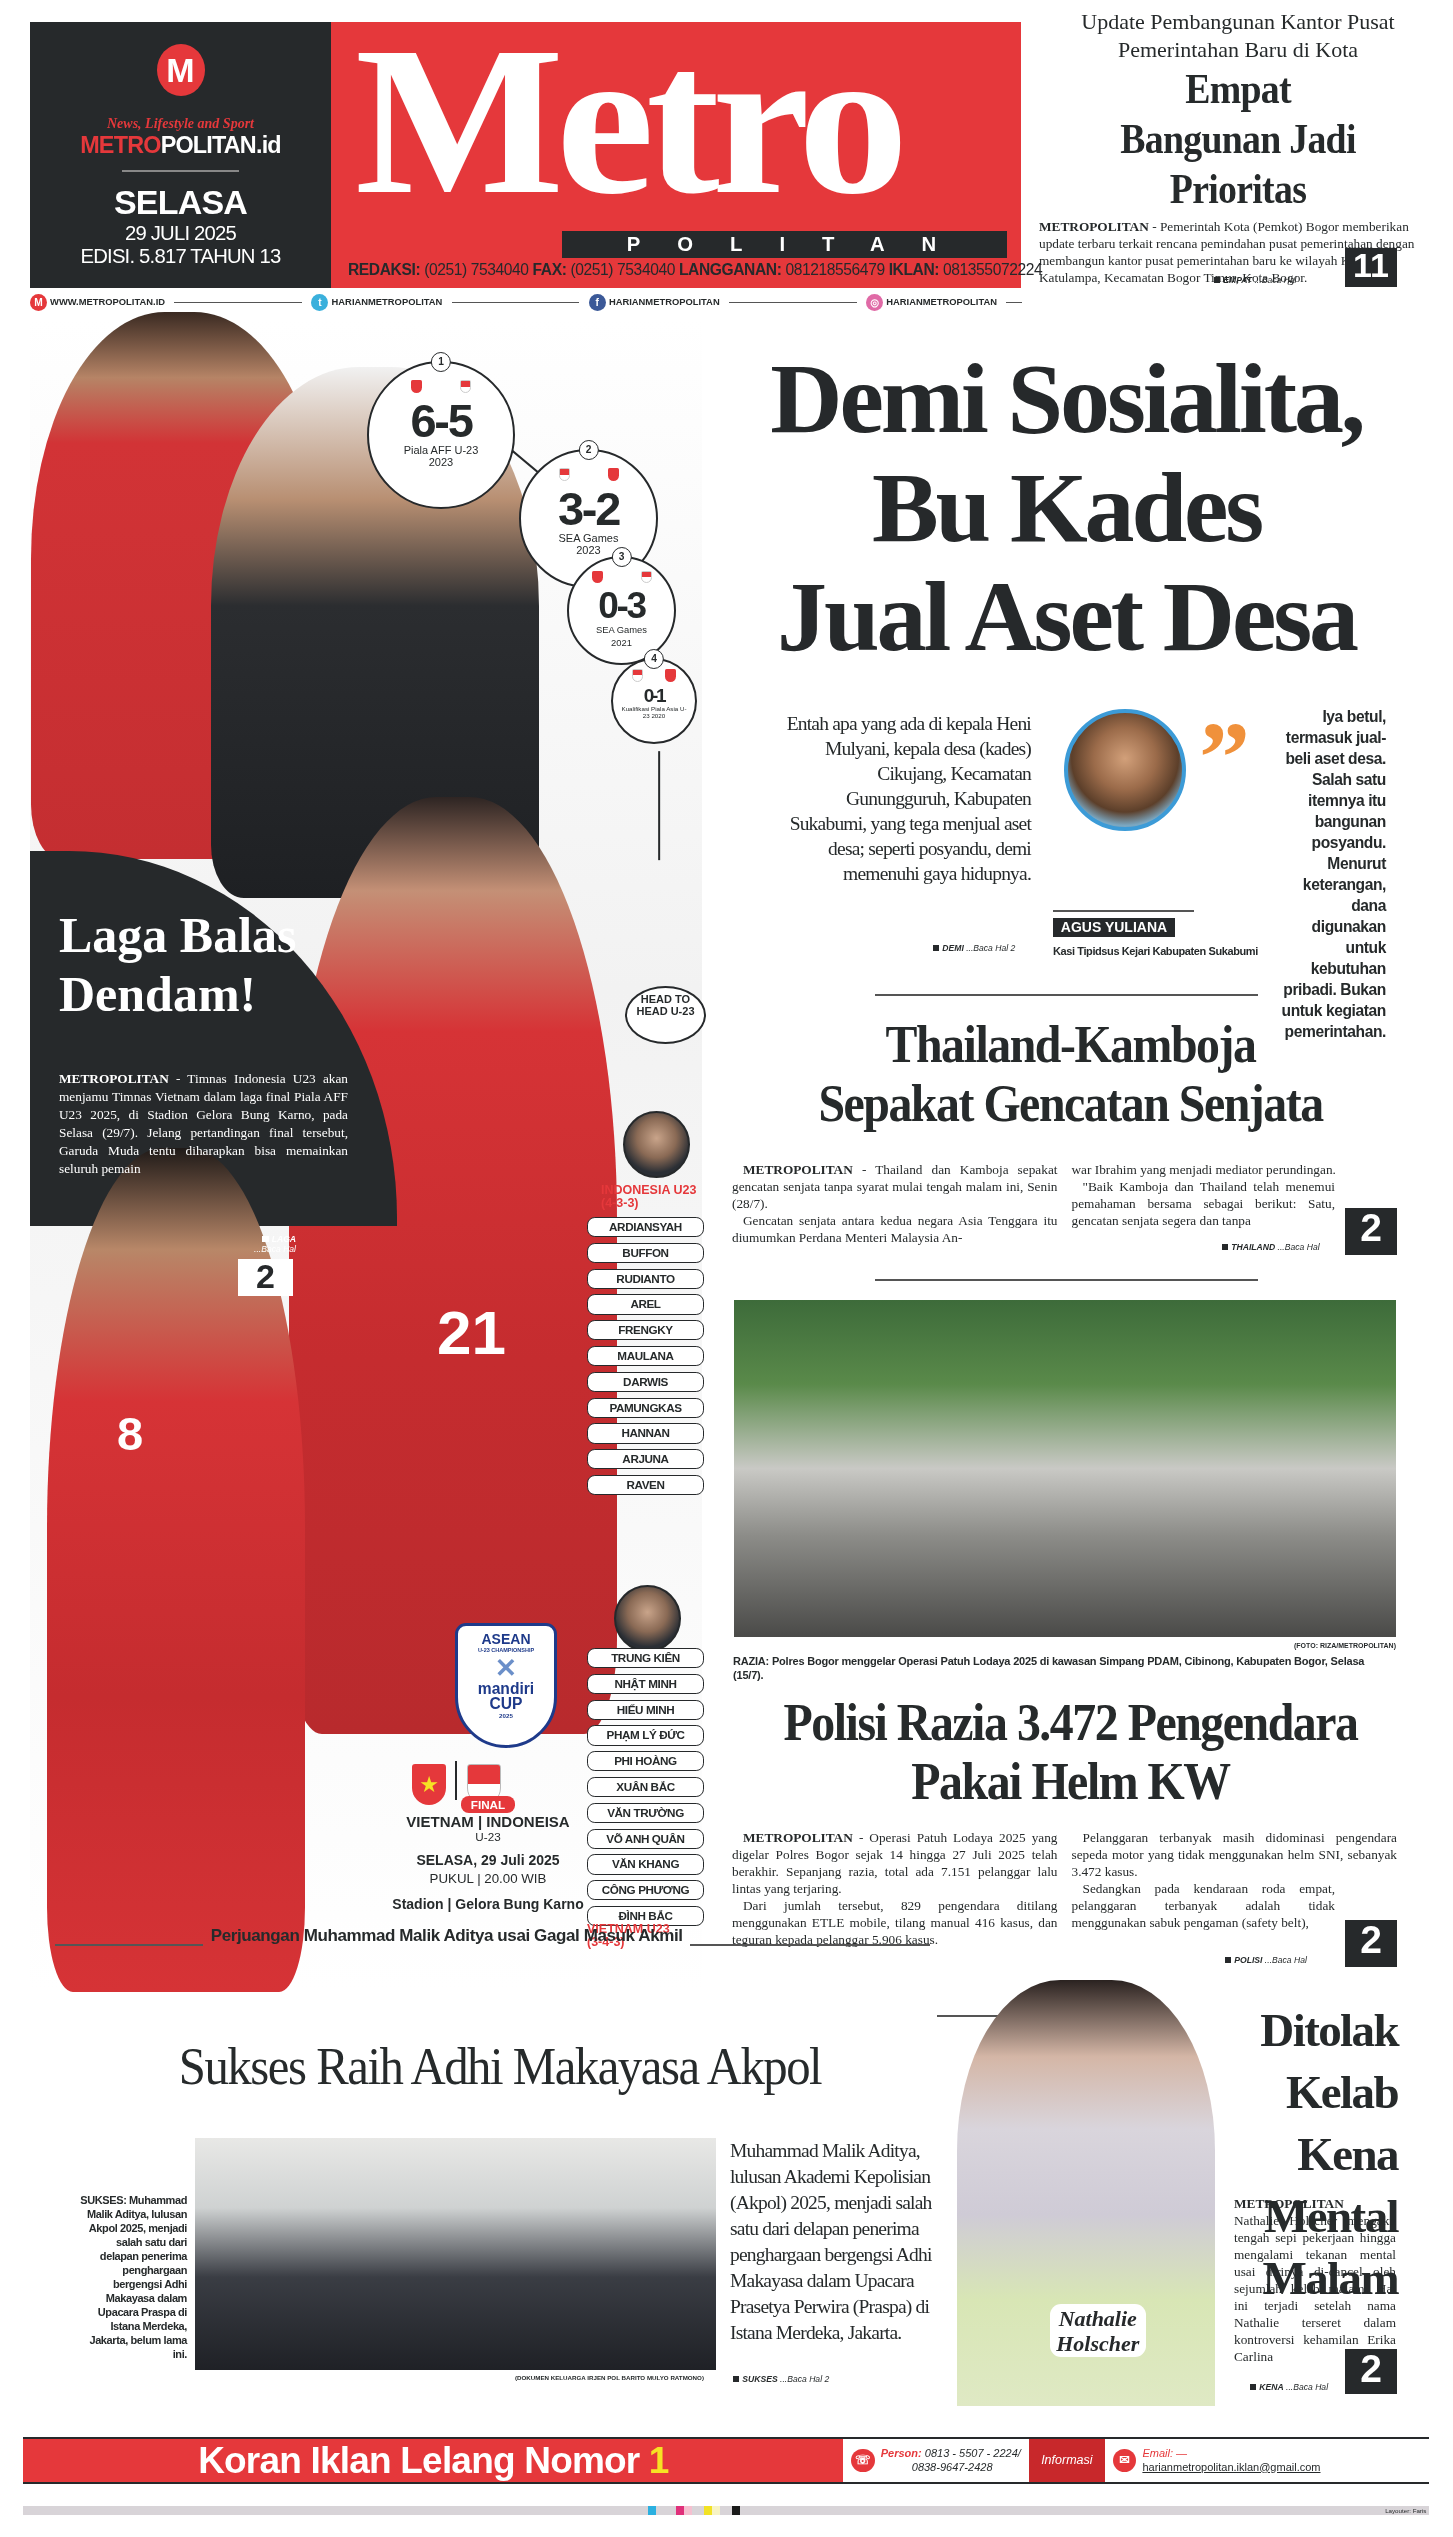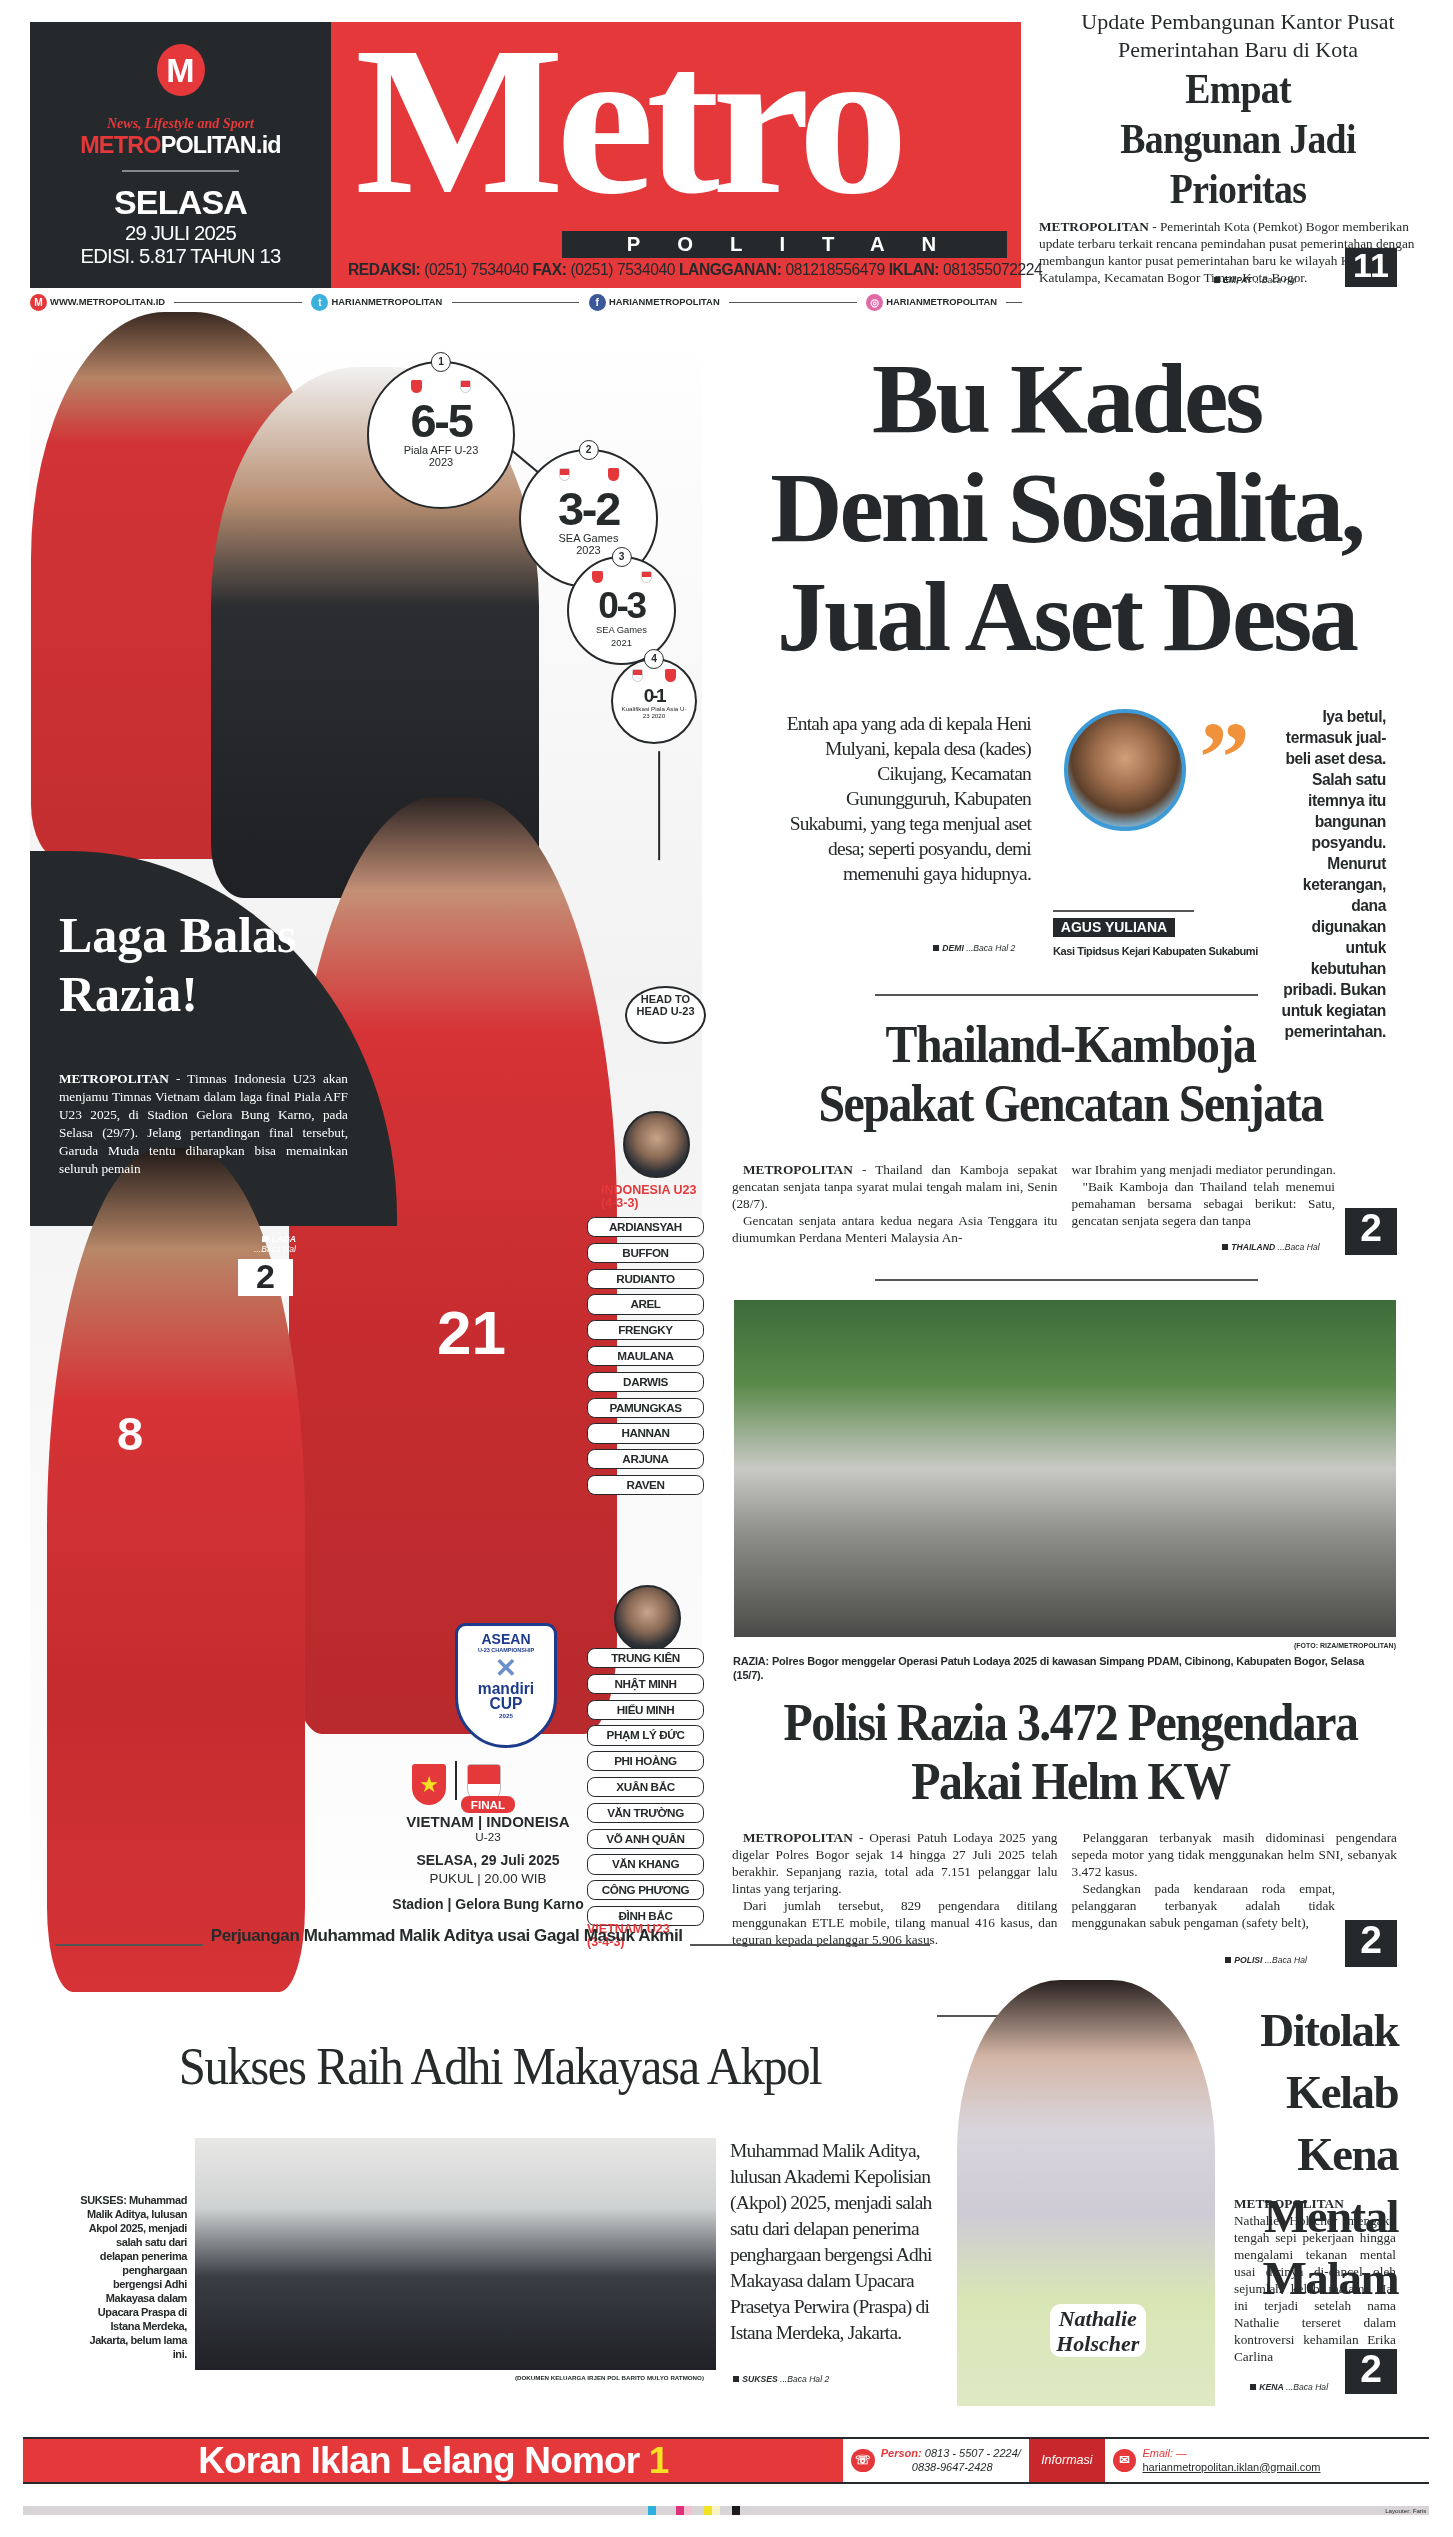--- a/index.html
+++ b/index.html
@@ -143,21 +143,21 @@
 <div class="player abs" style="left:31px;top:312px;width:297px;height:547px;background:linear-gradient(180deg,#3a2a22 0,#b68466 12%,#d23336 24%,#c42e31 100%)"></div>
 <div class="player abs" style="left:211px;top:367px;width:328px;height:531px;background:linear-gradient(180deg,#f1f1f1 0,#b88f72 25%,#2b2d30 45%,#1e2023 100%)"></div>
 <div class="player abs" style="left:289px;top:797px;width:328px;height:937px;background:linear-gradient(180deg,#2e2523 0,#c49076 10%,#d63336 25%,#c52c2f 60%,#b82a2d 100%)"></div>
 <div class="abs" style="left:437px;top:1297px;font:bold 62px 'Liberation Sans',sans-serif;color:#fff">21</div>
 <div id="dark-panel" class="abs"></div>
 <div class="player abs" style="left:47px;top:1148px;width:258px;height:844px;background:linear-gradient(180deg,#1f1a18 0,#b88768 12%,#d63336 30%,#c52c2f 65%,#d63336 100%)"></div>
 <div class="abs" style="left:117px;top:1406px;font:bold 47px 'Liberation Sans',sans-serif;color:#fff">8</div>
 
 <div id="laga-head" class="abs">
     <div>Laga Balas</div>
-    <div>Razia!</div>
+    <div>Dendam!</div>
   </div>
 <div id="laga-body" class="abs"><b>METROPOLITAN</b><span> - Timnas Indonesia U23 akan menjamu Timnas Vietnam dalam laga final Piala AFF U23 2025, di Stadion Gelora Bung Karno, pada Selasa (29/7). Jelang pertandingan final tersebut, Garuda Muda tentu diharapkan bisa memainkan seluruh pemain</span></div>
 <div class="abs baca" style="left:254px;top:1234px;color:#fff;text-align:right"><span class="sq" style="background:#fff"></span><b>LAGA</b><br><span>...Baca Hal</span></div>
 <div class="abs numbox" style="left:238px;top:1259px;width:55px;height:37px;background:#fff;color:#26292b">2</div>
 
 <div class="connector" style="left:484px;top:426px;width:117px;transform:rotate(40deg)"></div>
 <div class="connector" style="left:601px;top:539px;width:94px;transform:rotate(62deg)"></div>
 <div class="connector" style="left:652px;top:633px;width:94px;transform:rotate(72deg)"></div>
 <div class="connector" style="left:659px;top:750px;width:109px;transform:rotate(90deg)"></div>
 <div class="score" style="left:367px;top:361px;width:148px;height:148px;padding-top:17px">
@@ -238,22 +238,22 @@
 <div id="match-info" class="abs">
   <div><span class="final-pill">FINAL</span></div>
   <div style="font:900 15px/17px 'Liberation Sans',sans-serif">VIETNAM | INDONEISA</div>
   <div style="font:11.7px/14px 'Liberation Sans',sans-serif">U-23</div>
   <div style="font:bold 14px/20.3px 'Liberation Sans',sans-serif;margin-top:6.2px">SELASA, 29 Juli 2025</div>
   <div style="font:13.3px/17px 'Liberation Sans',sans-serif">PUKUL | 20.00 WIB</div>
   <div style="font:bold 14px/20.3px 'Liberation Sans',sans-serif;margin-top:6.2px">Stadion | Gelora Bung Karno</div>
 </div>
 
 <div id="main-head" class="abs">
+  <div>Demi Sosialita,</div>
   <div>Bu Kades</div>
-  <div>Demi Sosialita,</div>
   <div>Jual Aset Desa</div>
 </div>
 <div id="main-lede" class="abs">Entah apa yang ada di kepala Heni Mulyani, kepala desa (kades) Cikujang, Kecamatan Gunungguruh, Kabupaten Sukabumi, yang tega menjual aset desa; seperti posyandu, demi memenuhi gaya hidupnya.</div>
 <div class="abs baca" style="left:933px;top:943px"><span class="sq"></span><b>DEMI</b><span> ...Baca Hal 2</span></div>
 <div id="quote-photo" class="abs"></div>
 <div id="quote-mark" class="abs">”</div>
 <div id="quote-text" class="abs">
     <div style="margin-left:137px;text-align:right;padding-left:86px">Iya betul, termasuk jual-beli aset desa. Salah satu itemnya itu bangunan posyandu. Menurut keterangan, dana digunakan untuk kebutuhan pribadi. Bukan untuk kegiatan pemerintahan.</div>
   </div>
 <div class="rule" style="left:1053px;top:910px;width:141px"></div>

